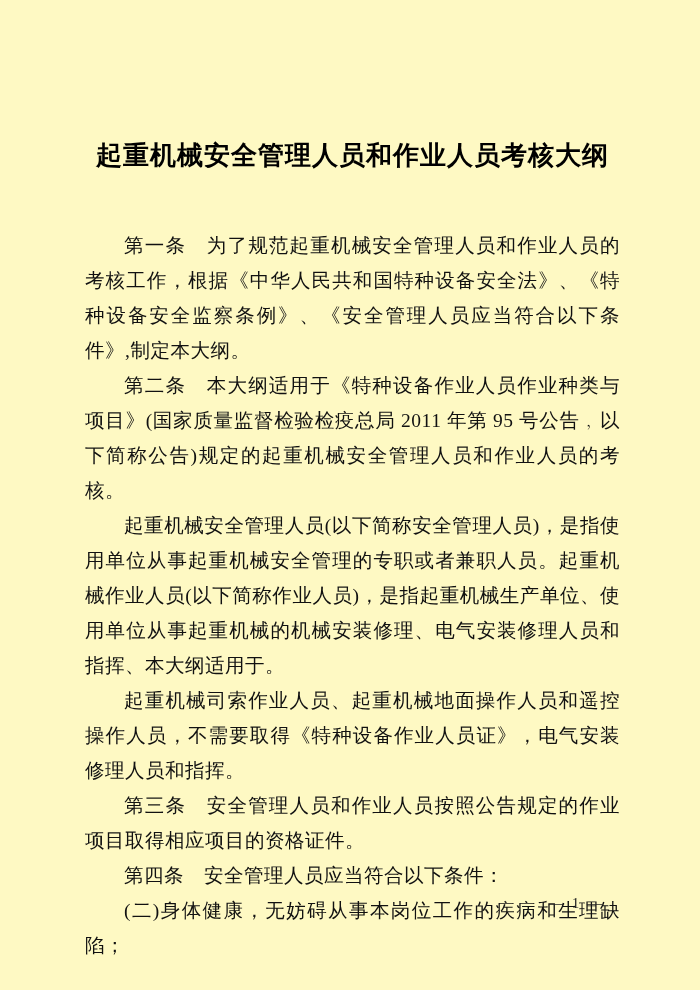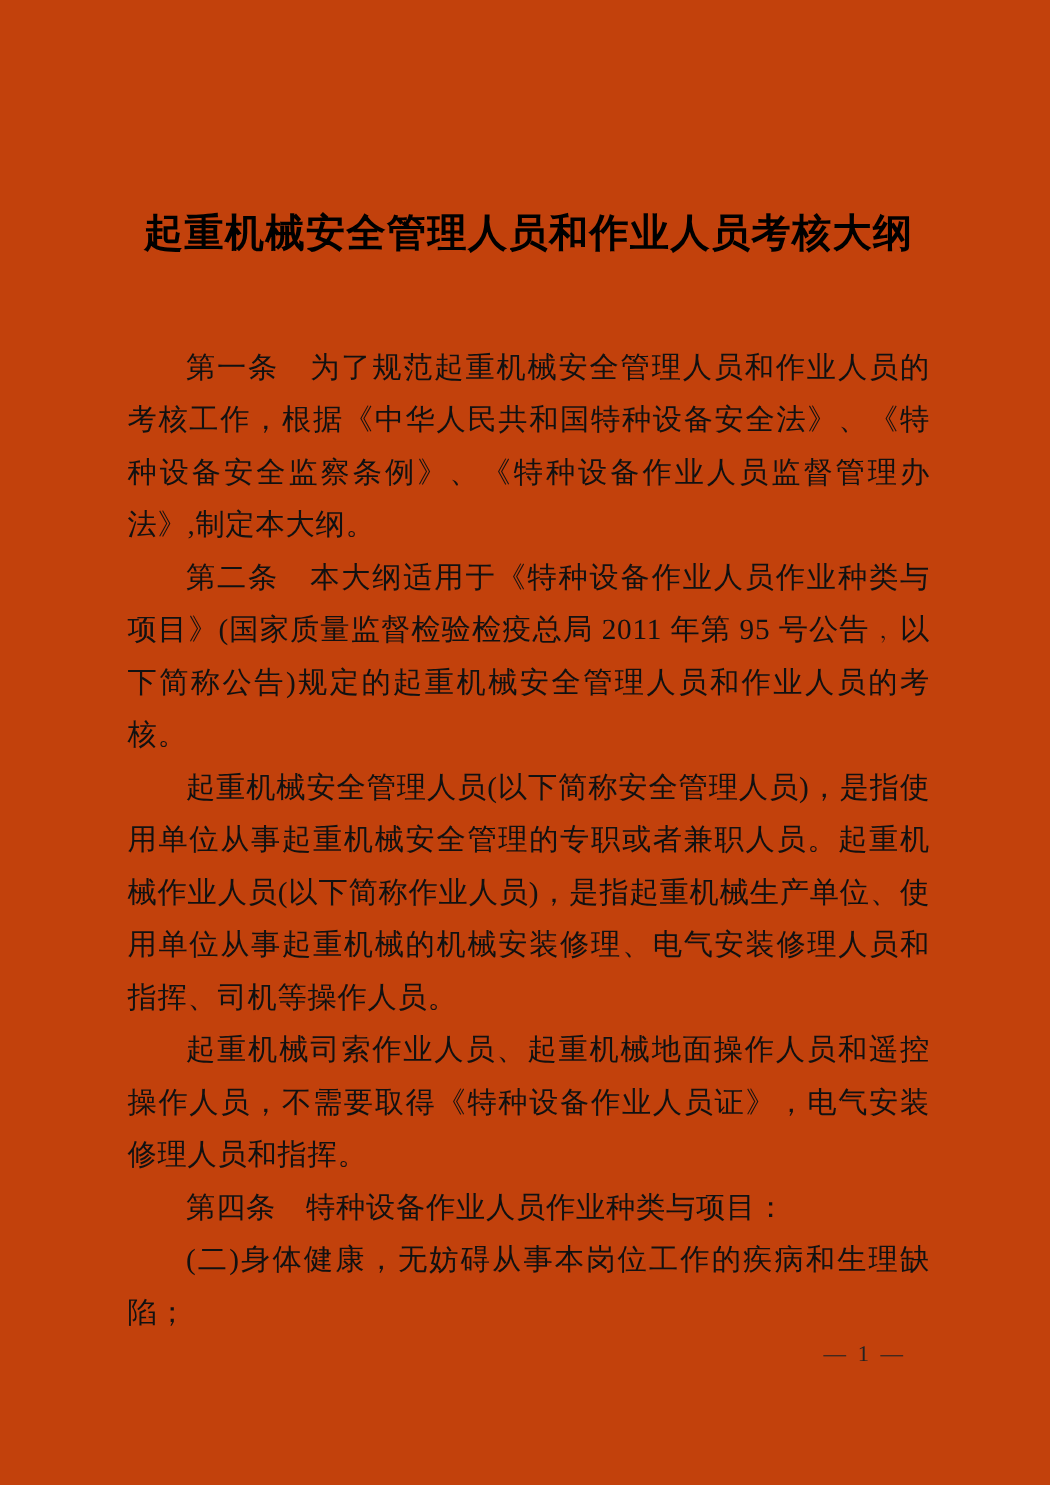--- a/index.html
+++ b/index.html
@@ -5,21 +5,21 @@
   html, body {
     margin: 0;
     padding: 0;
     background: #e8e8e8;
   }
   .page {
     position: relative;
     width: 700px;
     height: 990px;
     margin: 0 auto;
-    background: #c2410c;
+    background: #fef9c3;
     box-sizing: border-box;
     padding: 138px 80px 0 85px;
     font-family: "Liberation Serif", "DejaVu Serif", serif;
     color: #111111;
     overflow: hidden;
   }
   .doc-title {
     font-family: "Liberation Sans", "DejaVu Sans", sans-serif;
     font-weight: 700;
     font-size: 26px;
@@ -48,22 +48,23 @@
     font-family: "Liberation Serif", "DejaVu Serif", serif;
   }
 </style>
 </head>
 <body>
 
 <div class="page">
   <h1 class="doc-title">起重机械安全管理人员和作业人员考核大纲</h1>
 
   <div class="doc-body">
-    <p>第一条　为了规范起重机械安全管理人员和作业人员的考核工作，根据《中华人民共和国特种设备安全法》、《特种设备安全监察条例》、《特种设备作业人员监督管理办法》,制定本大纲。</p>
+    <p>第一条　为了规范起重机械安全管理人员和作业人员的考核工作，根据《中华人民共和国特种设备安全法》、《特种设备安全监察条例》、《安全管理人员应当符合以下条件》,制定本大纲。</p>
     <p>第二条　本大纲适用于《特种设备作业人员作业种类与项目》(国家质量监督检验检疫总局 2011 年第 95 号公告﹐以下简称公告)规定的起重机械安全管理人员和作业人员的考核。</p>
-    <p>起重机械安全管理人员(以下简称安全管理人员)，是指使用单位从事起重机械安全管理的专职或者兼职人员。起重机械作业人员(以下简称作业人员)，是指起重机械生产单位、使用单位从事起重机械的机械安装修理、电气安装修理人员和指挥、司机等操作人员。</p>
+    <p>起重机械安全管理人员(以下简称安全管理人员)，是指使用单位从事起重机械安全管理的专职或者兼职人员。起重机械作业人员(以下简称作业人员)，是指起重机械生产单位、使用单位从事起重机械的机械安装修理、电气安装修理人员和指挥、本大纲适用于。</p>
     <p>起重机械司索作业人员、起重机械地面操作人员和遥控操作人员，不需要取得《特种设备作业人员证》，电气安装修理人员和指挥。</p>
-    <p>第四条　特种设备作业人员作业种类与项目：</p>
+    <p>第三条　安全管理人员和作业人员按照公告规定的作业项目取得相应项目的资格证件。</p>
+    <p>第四条　安全管理人员应当符合以下条件：</p>
     <p>(二)身体健康，无妨碍从事本岗位工作的疾病和生理缺陷；</p>
   </div>
 
   <div class="page-number">— 1 —</div>
 </div>
 
 </body></html>

